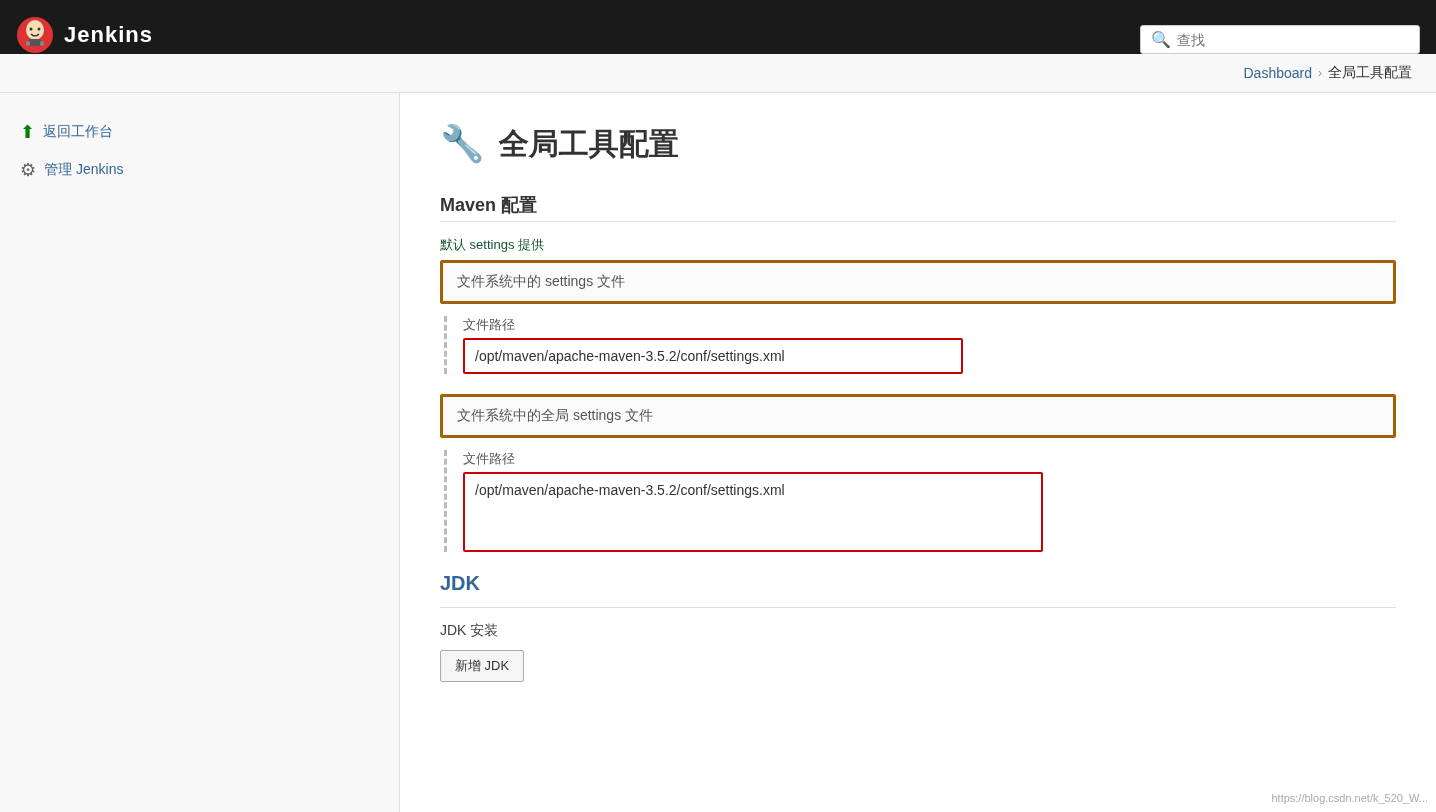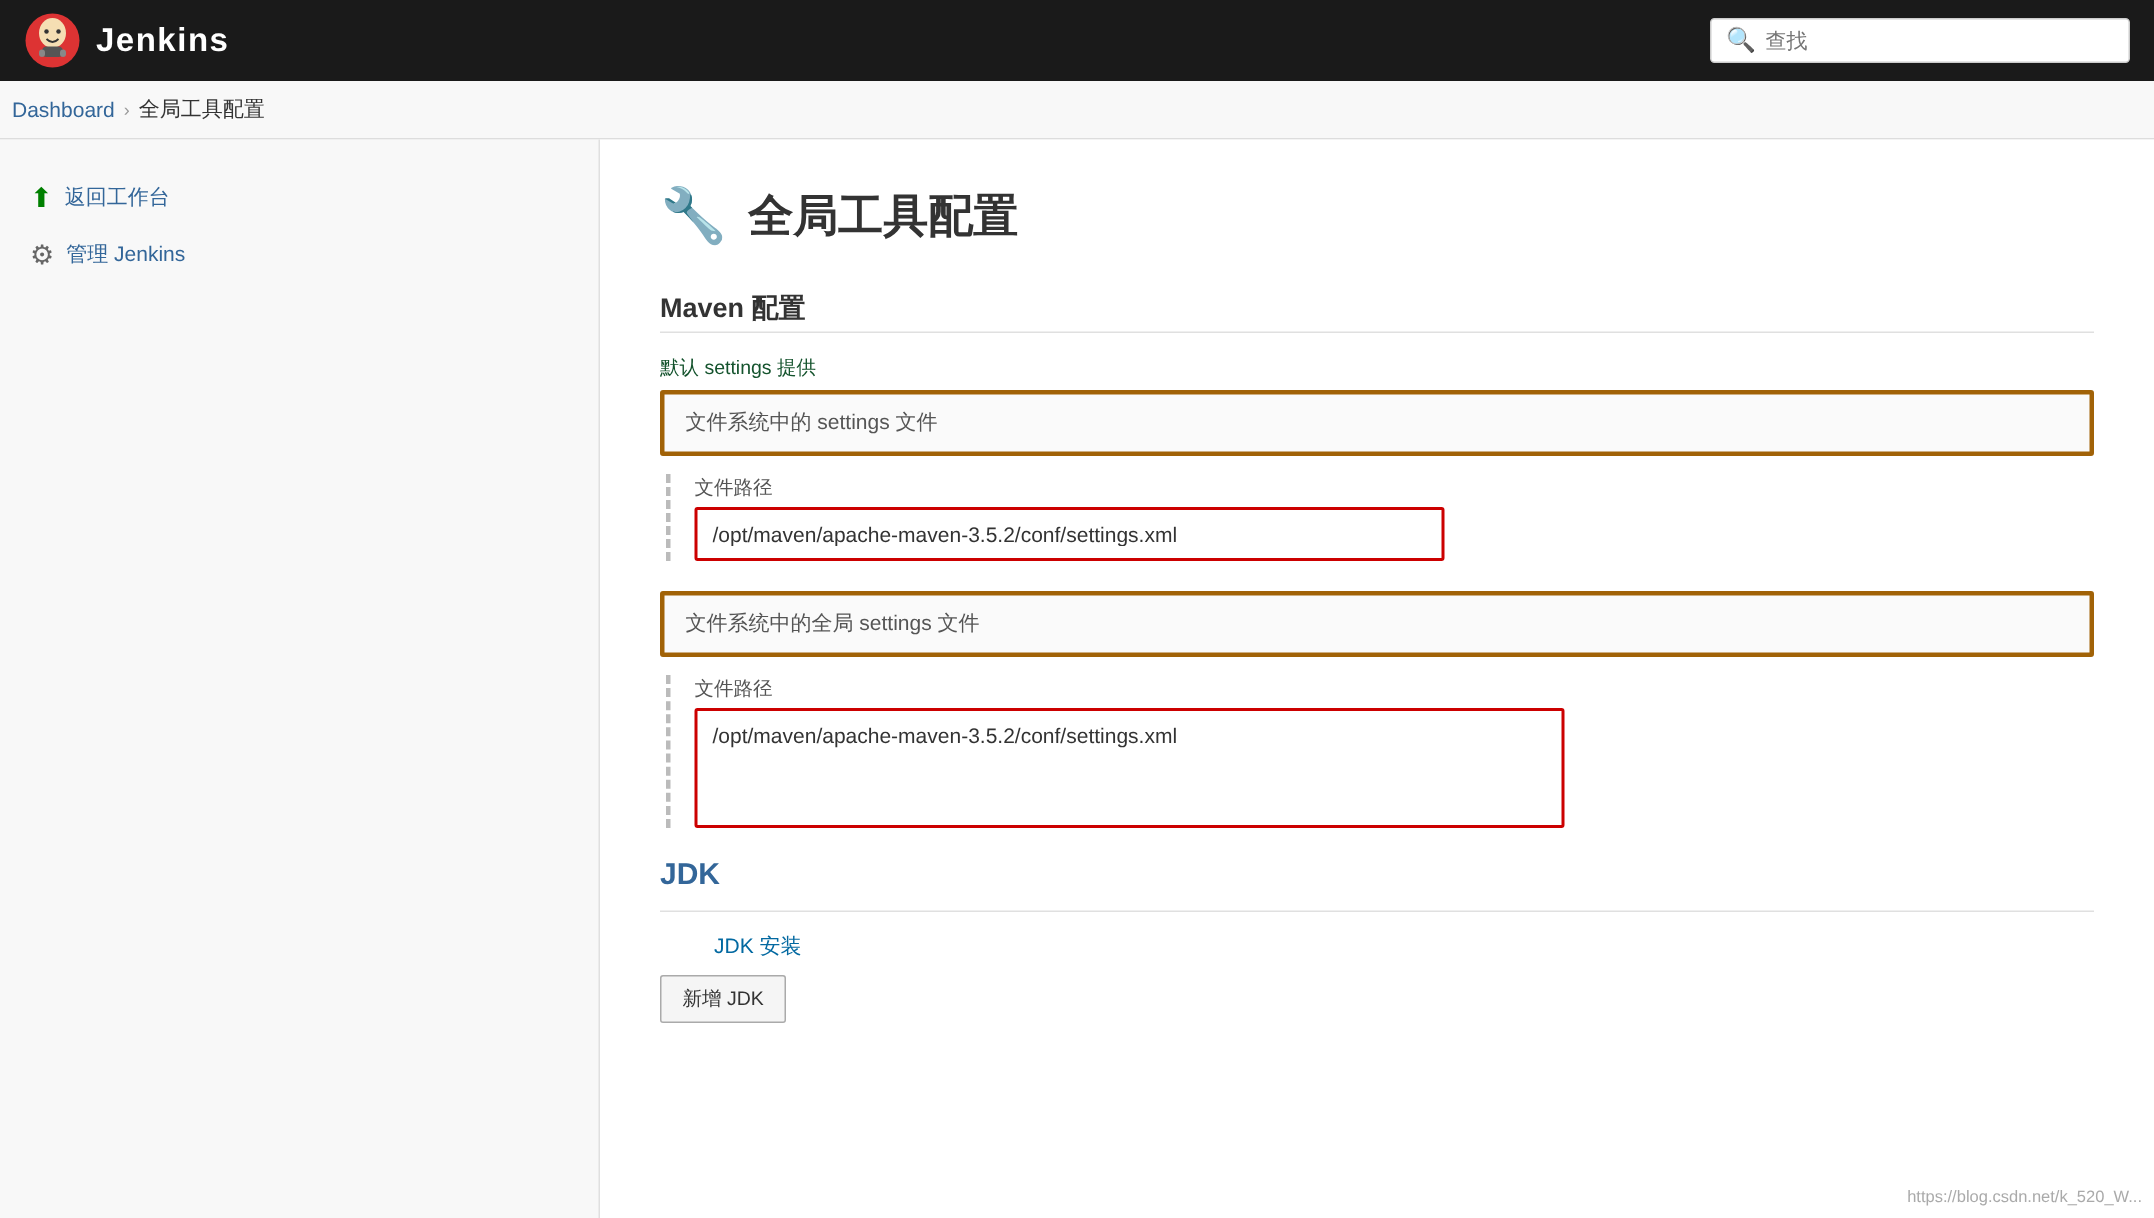--- a/index.html
+++ b/index.html
@@ -3,21 +3,21 @@
   <meta charset="utf-8">
   <style>
     * { box-sizing: border-box; margin: 0; padding: 0; }
     body { font-family: "Microsoft YaHei", "SimHei", Arial, sans-serif; background: #f0f0f0; font-size: 14px; color: #333; }
 
     
     .header {
       background: #1a1a1a;
       height: 54px;
       display: flex;
-      align-items: center;
+      align-items: flex-end;
       padding: 0 16px;
       justify-content: space-between;
     }
     .header-logo {
       display: flex;
       align-items: center;
       gap: 10px;
     }
     .jenkins-logo-icon {
       width: 38px;
@@ -48,25 +48,26 @@
       outline: none;
       font-size: 14px;
       width: 100%;
       color: #aaa;
     }
 
     
     .breadcrumb-bar {
       background: #f8f8f8;
       border-bottom: 1px solid #ddd;
-      padding: 10px 8px;
+      padding: 10px 24px;
       display: flex;
       align-items: center;
       gap: 6px;
       font-size: 14px;
+      justify-content: flex-end;
     }
     .breadcrumb-link {
       color: #336699;
       text-decoration: none;
       cursor: pointer;
     }
     .breadcrumb-separator {
       color: #999;
       font-size: 12px;
     }
@@ -201,23 +202,22 @@
     
     .jdk-section-title {
       font-size: 20px;
       font-weight: bold;
       color: #336699;
       margin-bottom: 12px;
     }
 
     .jdk-sub-label {
       font-size: 14px;
-      color: #0369a1;
+      color: #404040;
       margin-bottom: 10px;
-      margin-left: 36px;
     }
 
     .btn {
       border: 1px solid #aaa;
       background: #f5f5f5;
       padding: 6px 14px;
       font-size: 13px;
       cursor: pointer;
       border-radius: 2px;
       color: #333;

